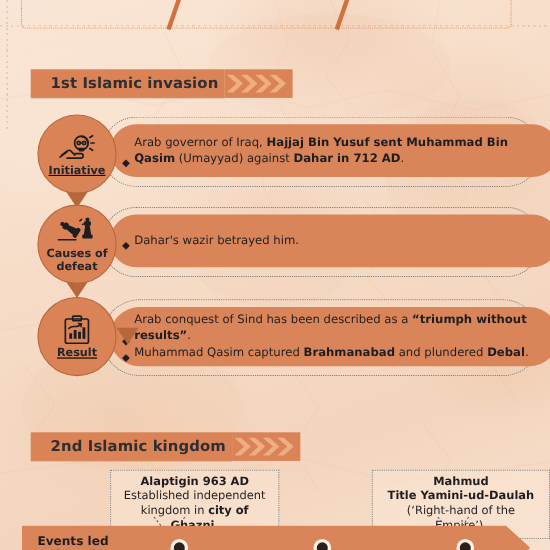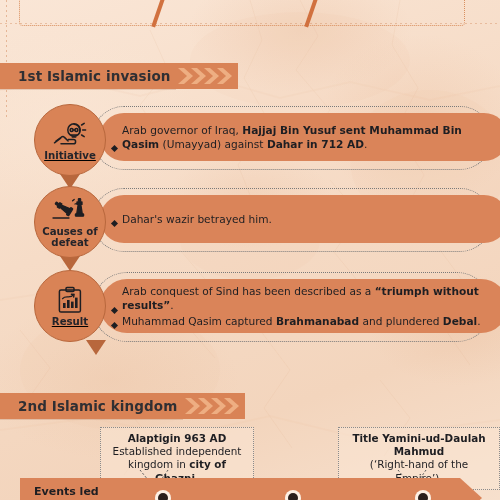--- a/index.html
+++ b/index.html
@@ -48,20 +48,21 @@
   }
   .hguide{
     left:0;top:23px;width:500px;height:1px;
     background:repeating-linear-gradient(90deg,rgba(214,144,100,.45) 0 2px,transparent 2px 5px);
   }
 
   
   .banner{
     height:26px;display:flex;align-items:center;
     left:0;
+    padding-left:28px;
   }
   .banner-bar{
     height:26px;background:#d98356;
     display:flex;align-items:center;
     padding-left:18px;padding-right:6px;
     box-shadow:0 1px 0 rgba(150,80,45,.18);
   }
   .banner-txt{
     font-size:13.5px;font-weight:bold;color:#2f2f33;
     letter-spacing:.1px;white-space:nowrap;
@@ -278,21 +279,21 @@
         </span>
       </li>
       <li>
         <span class="bull"></span>
         <span class="ptext">
           Muhammad Qasim captured <b>Brahmanabad</b> and plundered <b>Debal</b>.
         </span>
       </li>
     </ul>
   </div>
-  <div class="abs" style="left:34px;top:270px;display:flex;flex-direction:column;align-items:flex-end;text-decoration:underline;">
+  <div class="abs" style="left:34px;top:270px;display:flex;flex-direction:row;align-items:center;text-decoration:underline;">
     <div class="badge">
       <div class="ic">
         <svg width="28" height="28" viewBox="0 0 28 28">
           <g fill="none" stroke="#1e1e22" stroke-width="1.5" stroke-linejoin="round">
             <rect x="3.4" y="4" width="21" height="22" rx="1.6"></rect>
             <rect x="10" y="1.4" width="8" height="4.2" rx="1"></rect>
           </g>
           <g fill="#1e1e22">
             <rect x="7" y="17" width="2.6" height="5"></rect>
             <rect x="11" y="14" width="2.6" height="8"></rect>
@@ -326,22 +327,22 @@
     </div>
   </div>
 
   <div class="abs callout" style="left:100px;top:427px;width:140px;">
     <div class="c1">Alaptigin 963 AD</div>
     <div class="c2">Established independent</div>
     <div class="c3">kingdom in <b>city of Ghazni.</b></div>
   </div>
 
   <div class="abs callout" style="left:338px;top:427px;width:148px;">
+    <div class="c1">Mahmud</div>
     <div class="c1">Title Yamini-ud-Daulah</div>
-    <div class="c1">Mahmud</div>
     <div class="c3">(‘Right-hand of the Empire’).</div>
   </div>
 
   <svg class="abs" style="left:0;top:468px;" width="500" height="26">
     <g stroke="#5a5a5a" stroke-width="1" fill="none" stroke-dasharray="2,2">
       <path d="M140,2 L153,18"></path>
       <path d="M168,2 L157,18"></path>
       <path d="M398,2 L411,18"></path>
       <path d="M426,2 L415,18"></path>
     </g>

